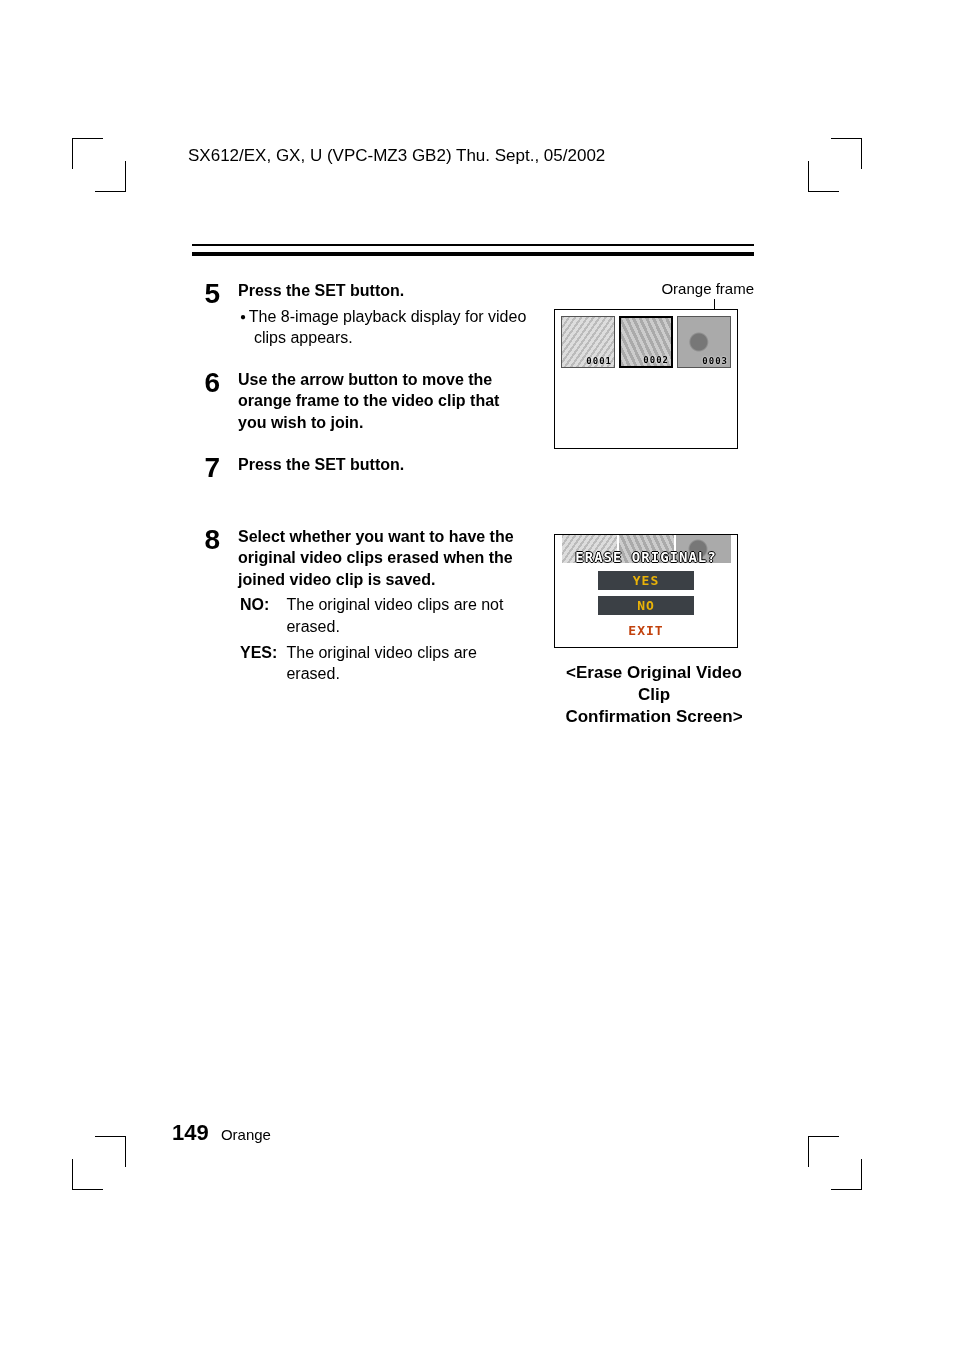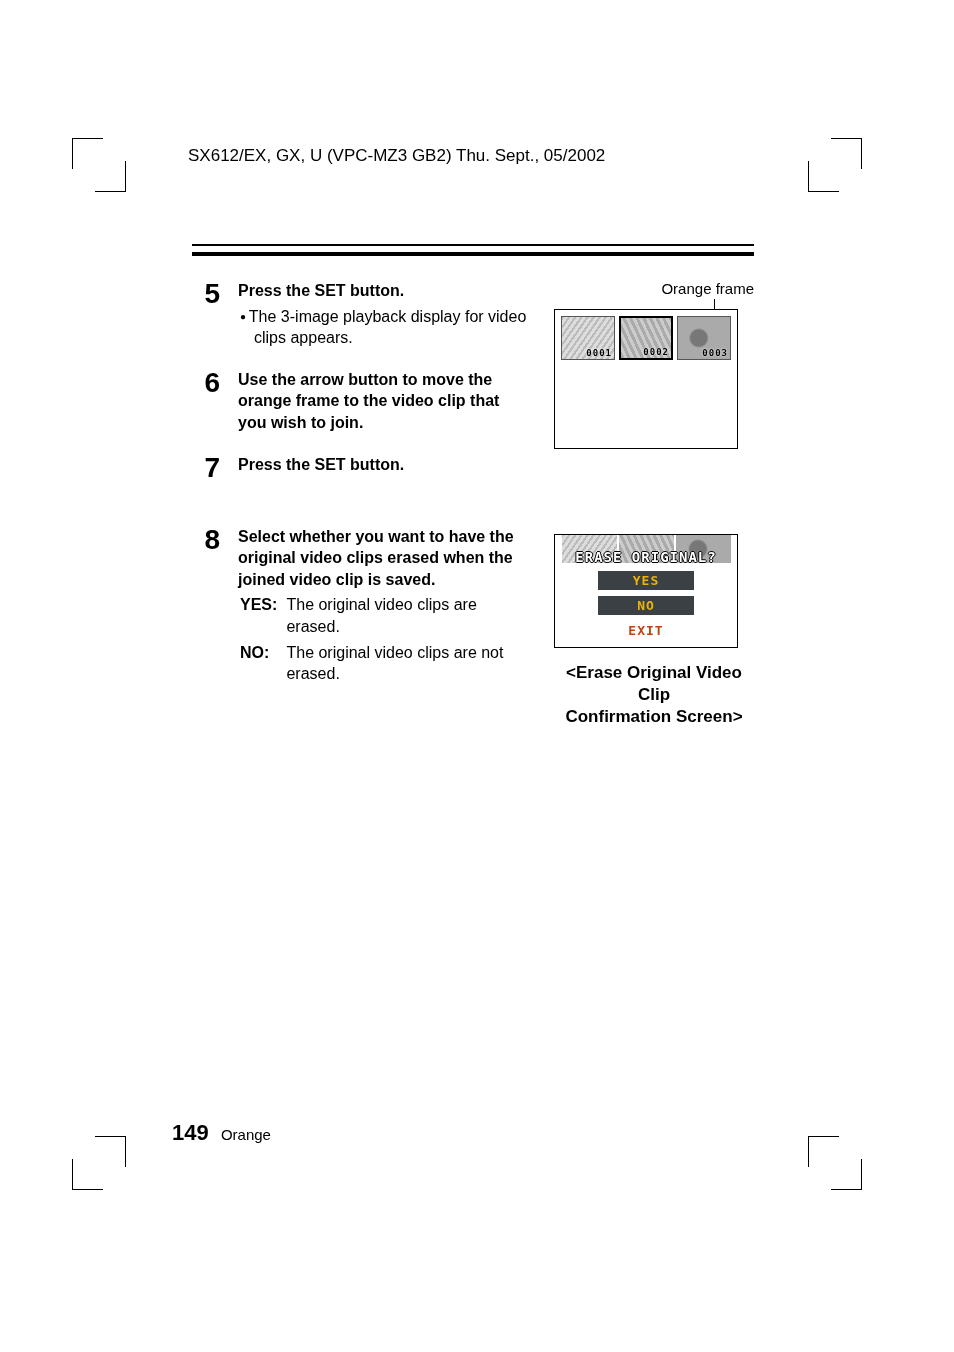--- a/index.html
+++ b/index.html
@@ -86,21 +86,21 @@
   .pointer-line { width:1px; height:10px; background:#000; margin-left:160px; }
   .screen {
     width: 184px;
     height: 140px;
     border: 1px solid #000;
     background:#fff;
     padding:6px;
   }
   .thumb-row { display:flex; gap:4px; }
   .thumb {
-    width: 55px; height: 44px;
+    width: 55px; height: 52px;
     border:1px solid #555;
     position:relative;
     overflow:hidden;
   }
   .thumb.sel { border:2px solid #000; }
   .thumb .tlabel {
     position:absolute; bottom:1px; right:2px;
     font-family: monospace; font-size:9px; font-weight:bold; letter-spacing:1px;
     color:#000; text-shadow: 0 0 2px #fff;
   }
@@ -177,21 +177,21 @@
   <div class="title-rule-top"></div>
   <div class="title-rule-bottom"></div>
 
   <div class="two-col">
     <div class="left-col">
 
       <div class="step">
         <div class="step-num">5</div>
         <div class="step-body">
           <div class="step-head">Press the SET button.</div>
-          <div class="bullet">The 3-image playback display for video clips appears.</div>
+          <div class="bullet">The 8-image playback display for video clips appears.</div>
         </div>
       </div>
 
       <div class="step">
         <div class="step-num">6</div>
         <div class="step-body">
           <div class="step-head">Use the arrow button to move the orange frame to the video clip that you wish to join.</div>
         </div>
       </div>
 
@@ -223,26 +223,26 @@
     </div>
   </div>
 
   <div class="two-col">
     <div class="left-col">
       <div class="step">
         <div class="step-num">8</div>
         <div class="step-body">
           <div class="step-head">Select whether you want to have the original video clips erased when the joined video clip is saved.</div>
           <div class="def">
+            <span class="def-label">NO:</span>
+            <span class="def-text">The original video clips are not erased.</span>
+          </div>
+          <div class="def">
             <span class="def-label">YES:</span>
             <span class="def-text">The original video clips are erased.</span>
-          </div>
-          <div class="def">
-            <span class="def-label">NO:</span>
-            <span class="def-text">The original video clips are not erased.</span>
           </div>
         </div>
       </div>
     </div>
 
     <div class="right-col bottom">
       <div class="screen2">
         <div class="strip">
           <div class="mini a"></div>
           <div class="mini b"></div>

